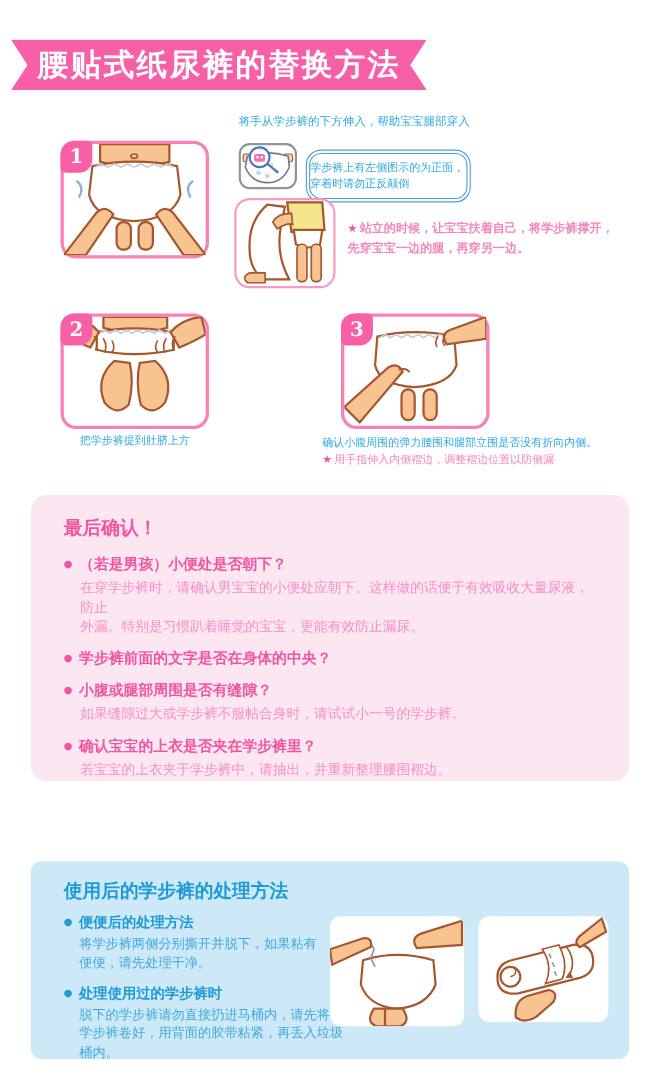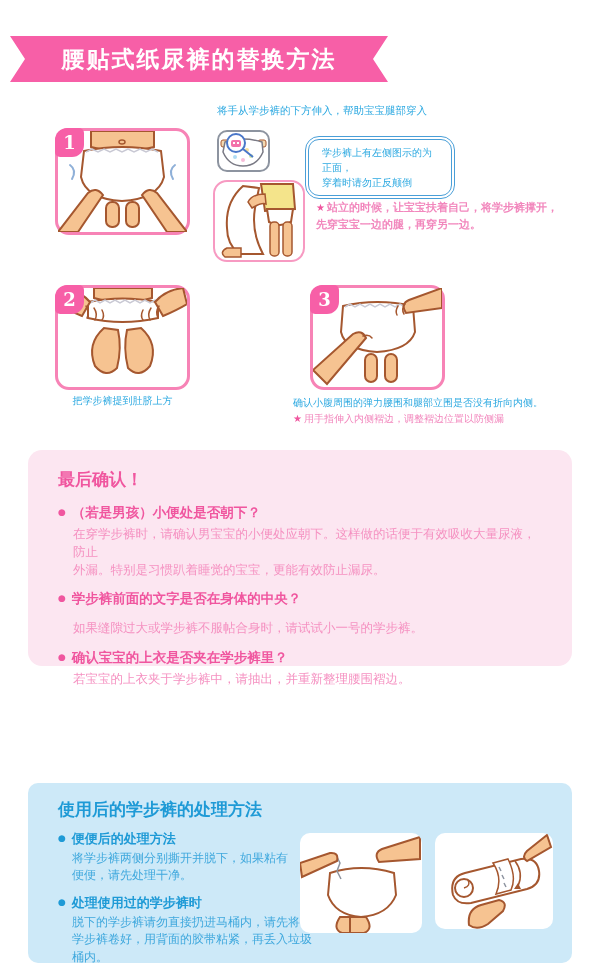--- a/index.html
+++ b/index.html
@@ -6,21 +6,21 @@
   body{
     width:600px;height:976px;position:relative;background:#ffffff;
     font-family:"DejaVu Sans","Liberation Sans",sans-serif;
     overflow:hidden;
   }
   
   .ribbon{
     position:absolute;left:10px;top:36px;width:378px;height:46px;
     background:#f75fa7;color:#fff;
     display:flex;align-items:center;justify-content:center;
-    font-size:23px;font-weight:bold;letter-spacing:2px;
+    font-size:28px;font-weight:bold;letter-spacing:2px;
     clip-path:polygon(0 0,100% 0,calc(100% - 15px) 50%,100% 100%,0 100%,15px 50%);
   }
   
   .step-box{
     position:absolute;background:#fff;border:3px solid #f783b6;border-radius:14px;
     box-sizing:border-box;
   }
   .badge{
     position:absolute;left:-3px;top:-3px;width:29px;height:29px;
     background:#f75fa7;color:#fff;border-radius:12px 5px 12px 5px;
@@ -33,40 +33,40 @@
   .pink-small{position:absolute;font-size:10px;line-height:16px;color:#f287bd;}
   .instruction{position:absolute;left:217px;top:104px;font-size:10.5px;color:#2da9e1;}
   .diaper-thumb{
     position:absolute;left:217px;top:130px;width:53px;height:42px;
     border:2px solid #8d94a0;border-radius:10px;background:#fff;
     box-sizing:border-box;overflow:hidden;
   }
   .callout{
     position:absolute;left:278px;top:136px;width:150px;
     border:4px double #4a9fd8;border-radius:14px;background:#fff;
-    padding:5px 13px;font-size:10px;line-height:15px;color:#2da9e1;
-    white-space:pre-line;box-sizing:border-box;margin-left:27px;
+    padding:5px 0;font-size:10px;line-height:15px;color:#2da9e1;
+    white-space:pre-line;box-sizing:border-box;
   }
   .kneel-box{
     position:absolute;left:213px;top:180px;width:92px;height:82px;
     border:2px solid #f79ac2;border-radius:14px;background:#fff;
     box-sizing:border-box;overflow:hidden;
   }
   .star-note{
     position:absolute;left:316px;top:199px;
     font-size:11px;line-height:17px;color:#f287bd;white-space:pre-line;
   }
   .star{color:#f0569f;margin-right:2px;font-size:10px;}
   .pre{white-space:pre-line;font-weight:bold;}
   .caption2{position:absolute;left:55px;top:394px;width:135px;text-align:center;font-size:10px;color:#2da9e1;}
   .cap3-blue{left:293px;top:395px;}
   .cap3-pink{left:293px;top:411px;}
   
   .panel-pink{
-    position:absolute;left:28px;top:450px;width:544px;height:216px;
+    position:absolute;left:28px;top:450px;width:544px;height:260px;
     background:#fce6f1;border-radius:14px;box-sizing:border-box;
     padding:18px 28px 0 30px;
   }
   .panel-pink .panel-title{color:#f0569f;font-size:17px;font-weight:bold;margin:0 0 13px 0;}
   .check-item{margin-bottom:11px;}
   .check-heading{color:#f0569f;font-size:13.5px;font-weight:bold;}
   .dot{font-size:9px;vertical-align:2px;margin-right:6px;}
   .check-body{
     color:#f591c1;font-size:12.5px;line-height:1.45;margin:3px 0 0 15px;
     white-space:pre-line;
@@ -187,20 +187,21 @@
     <div class="check-heading"><span class="dot">●</span><span>（若是男孩）小便处是否朝下？</span></div>
     <div class="check-body">在穿学步裤时，请确认男宝宝的小便处应朝下。这样做的话便于有效吸收大量尿液，防止
 外漏。特别是习惯趴着睡觉的宝宝，更能有效防止漏尿。</div>
   </div>
 
   <div class="check-item">
     <div class="check-heading"><span class="dot">●</span><span>学步裤前面的文字是否在身体的中央？</span></div>
   </div>
 
   <div class="check-item">
+    <div class="check-heading"><span class="dot">●</span><span>小腹或腿部周围是否有缝隙？</span></div>
     <div class="check-body">如果缝隙过大或学步裤不服帖合身时，请试试小一号的学步裤。</div>
   </div>
 
   <div class="check-item">
     <div class="check-heading"><span class="dot">●</span><span>确认宝宝的上衣是否夹在学步裤里？</span></div>
     <div class="check-body">若宝宝的上衣夹于学步裤中，请抽出，并重新整理腰围褶边。</div>
   </div>
 </div>
 
 <div class="panel-blue">

